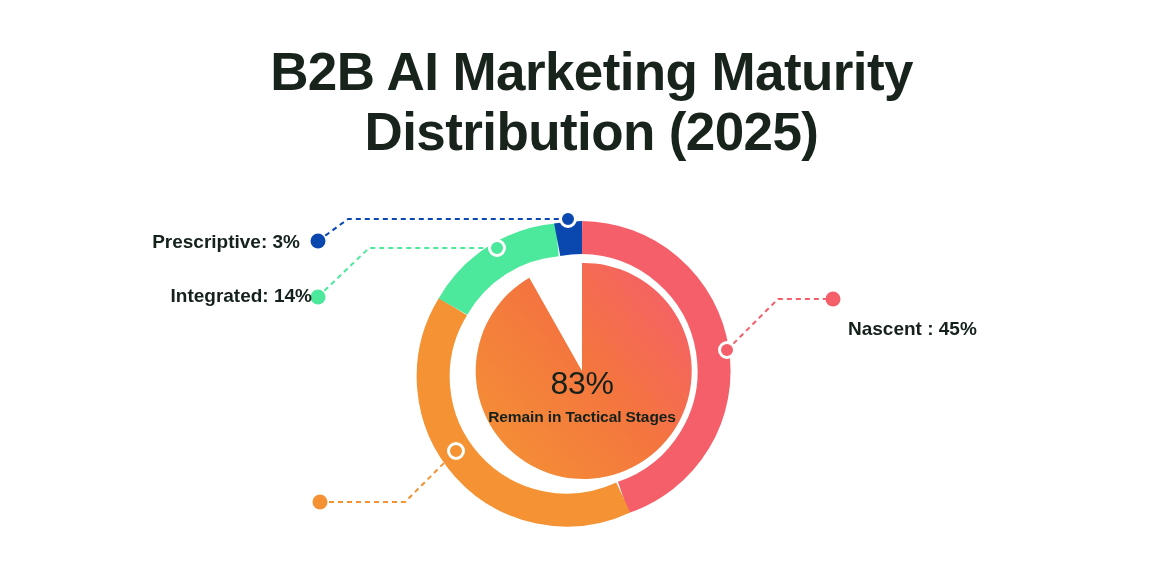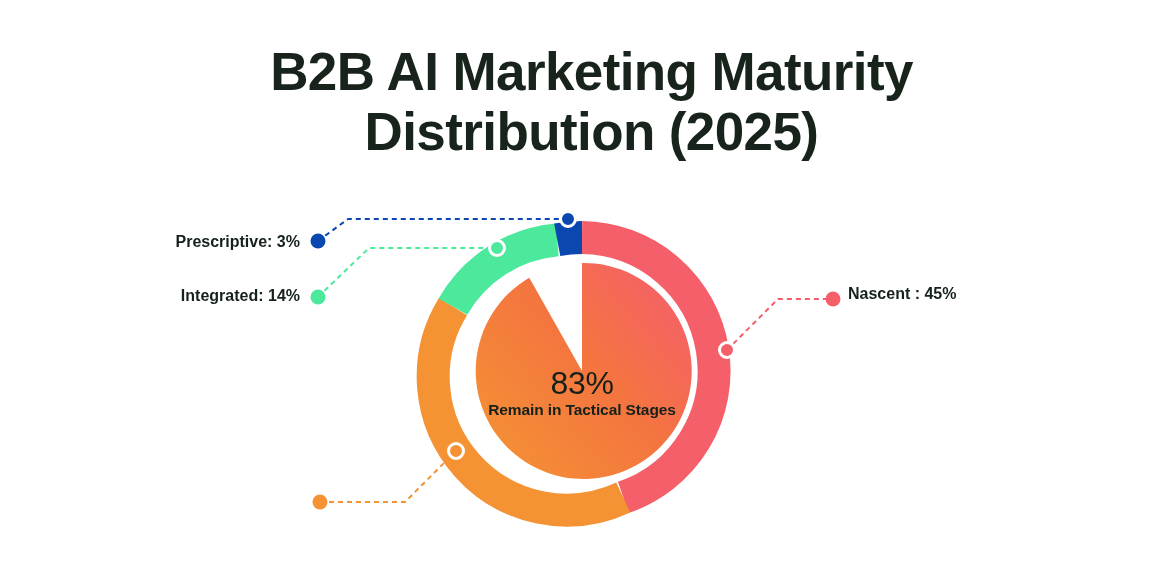--- a/index.html
+++ b/index.html
@@ -68,39 +68,39 @@
     color: #14201a;
     letter-spacing: -0.3px;
   }
   .center-sub {
     display: block;
     font-family: "Liberation Sans", sans-serif;
     font-weight: 700;
     font-size: 15.5px;
     line-height: 19px;
     color: #14201a;
-    margin-top: 0;
+    margin-top: 7px;
     letter-spacing: -0.1px;
   }
 
   
   .callout {
     position: absolute;
     font-family: "Liberation Sans", sans-serif;
     font-weight: 700;
-    font-size: 16px;
+    font-size: 19px;
     line-height: 22px;
     color: #15211b;
     white-space: nowrap;
   }
-  .callout.right-side { text-align: left; }
+  .callout.right-side { text-align: left; margin-top: 35px; }
   .callout.left-side  { text-align: right; }
 
   #callout-prescriptive { left: 0px;   top: 231px; width: 300px; }
-  #callout-integrated   { left: 0px;   top: 285px; width: 300px; }
+  #callout-integrated   { left: 12px;   top: 285px; width: 300px; }
   #callout-emerging     { left: 0px;   top: 491px; width: 300px; }
   #callout-nascent      { left: 848px; top: 283px; width: 300px; }
 </style>
 </head>
 <body>
 
 <div id="chart-root">
 
   <div class="title-block">
     <span class="title-line">B2B AI Marketing Maturity</span>

